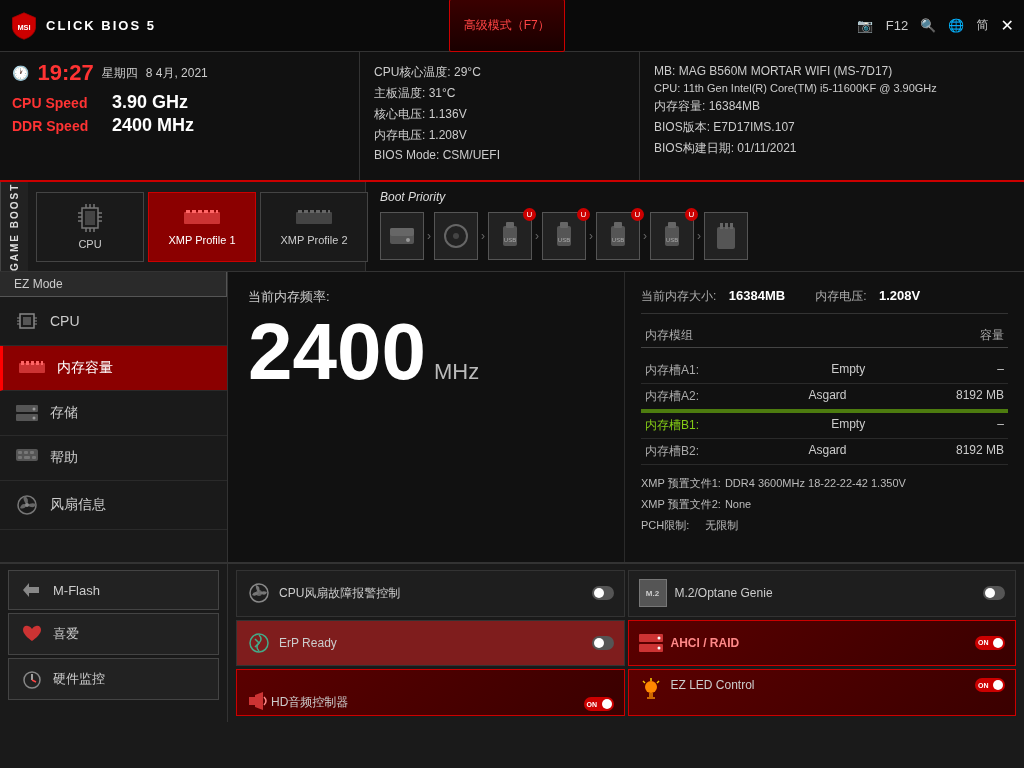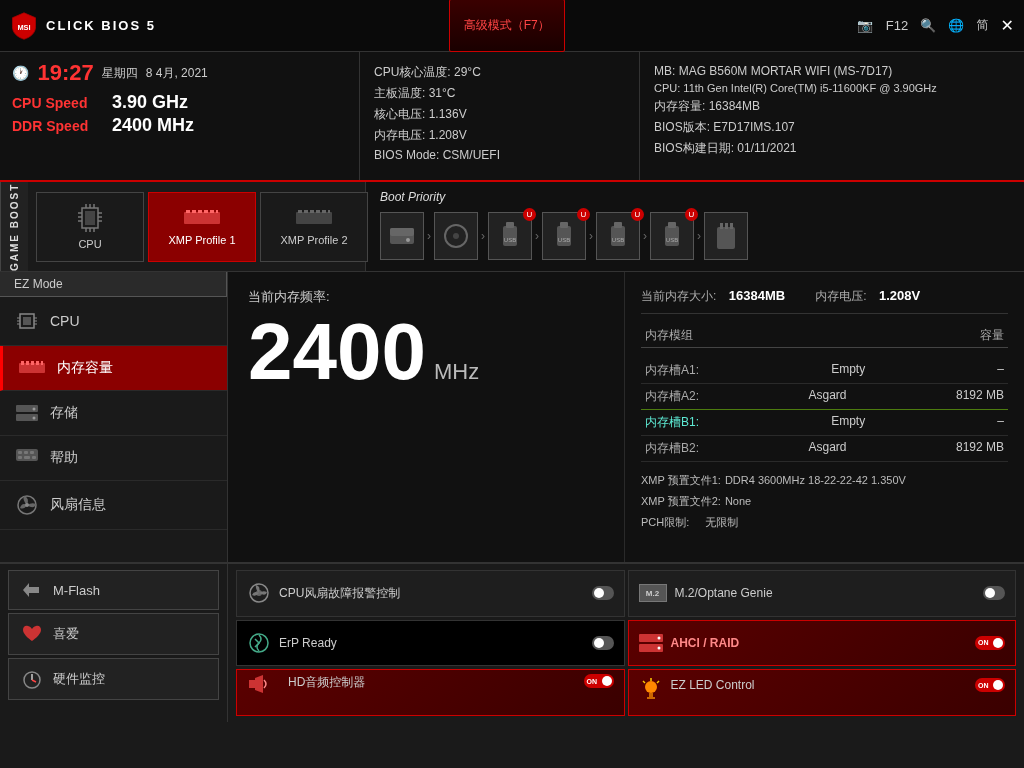--- a/index.html
+++ b/index.html
@@ -407,27 +407,27 @@
     <div style="display:flex;justify-content:space-between;padding:3px 4px;border-bottom:1px solid #444;margin-bottom:10px;">
       <span style="color:#aaa;font-size:12px;">内存模组</span>
       <span style="color:#aaa;font-size:12px;">容量</span>
     </div>
 
     <div style="display:flex;justify-content:space-between;padding:4px 4px;border-bottom:1px solid #2a2a2a;">
       <span style="color:#aaa;font-size:12px;">内存槽A1:</span>
       <span style="color:#ccc;font-size:12px;">Empty</span>
       <span style="color:#ccc;font-size:12px;">–</span>
     </div>
-    <div style="display:flex;justify-content:space-between;padding:4px 4px;border-bottom:1px solid #4d7c0f;">
+    <div style="display:flex;justify-content:space-between;padding:4px 4px;border-bottom:4px solid #4d7c0f;">
       <span style="color:#aaa;font-size:12px;">内存槽A2:</span>
       <span style="color:#ccc;font-size:12px;">Asgard</span>
       <span style="color:#ccc;font-size:12px;">8192 MB</span>
     </div>
     <div style="display:flex;justify-content:space-between;padding:4px 4px;border-bottom:1px solid #2a2a2a;">
-      <span style="color:#5eead4;font-size:12px;">内存槽B1:</span>
+      <span style="color:#84cc16;font-size:12px;">内存槽B1:</span>
       <span style="color:#ccc;font-size:12px;">Empty</span>
       <span style="color:#ccc;font-size:12px;">–</span>
     </div>
     <div style="display:flex;justify-content:space-between;padding:4px 4px;border-bottom:1px solid #2a2a2a;">
       <span style="color:#aaa;font-size:12px;">内存槽B2:</span>
       <span style="color:#ccc;font-size:12px;">Asgard</span>
       <span style="color:#ccc;font-size:12px;">8192 MB</span>
     </div>
 
     <div style="margin-top:8px;font-size:11px;color:#bbb;line-height:1.9;">
@@ -482,28 +482,28 @@
           <path d="M12 12 Q16 9 20 11 Q19 16 12 12" fill="#777"></path>
           <path d="M12 12 Q9 16 5 14 Q7 9 12 12" fill="#777"></path>
         </svg>
       <span>CPU风扇故障报警控制</span>
       <div style="width:22px;height:14px;border-radius:7px;margin-left:auto;background:#555;position:relative;display:flex;align-items:center;padding-left:2px;">
         <div style="width:10px;height:10px;background:#fff;border-radius:50%;"></div>
       </div>
     </div>
 
     <div style="display:flex;align-items:center;gap:8px;background:#1e1e1e;border:1px solid #333;padding:8px 10px;color:#ccc;font-size:12px;cursor:pointer;">
-      <div style="width:28px;height:18px;background:#555;border:1px solid #777;display:flex;align-items:center;justify-content:center;font-size:8px;color:#ccc;font-weight:bold;">M.2</div>
+      <div style="width:28px;height:28px;background:#555;border:1px solid #777;display:flex;align-items:center;justify-content:center;font-size:8px;color:#ccc;font-weight:bold;">M.2</div>
       <span>M.2/Optane Genie</span>
       <div style="width:22px;height:14px;border-radius:7px;margin-left:auto;background:#555;position:relative;display:flex;align-items:center;padding-left:2px;">
         <div style="width:10px;height:10px;background:#fff;border-radius:50%;"></div>
       </div>
     </div>
 
-    <div style="display:flex;align-items:center;gap:8px;background:#000000;border:1px solid #333;padding:8px 10px;color:#ccc;font-size:12px;cursor:pointer;">
+    <div style="display:flex;align-items:center;gap:8px;background:#7f1d1d;border:1px solid #333;padding:8px 10px;color:#ccc;font-size:12px;cursor:pointer;">
       <svg width="24" height="24" viewBox="0 0 24 24">
           <circle cx="12" cy="12" r="9" fill="none" stroke="#4a8" stroke-width="1.5"></circle>
           <path d="M12 4 Q16 8 12 12 Q8 16 12 20" stroke="#4a8" stroke-width="1.5" fill="none"></path>
           <path d="M8 8 L12 12 L8 16" stroke="#4a8" stroke-width="1.5" fill="none"></path>
         </svg>
       <span>ErP Ready</span>
       <div style="width:22px;height:14px;border-radius:7px;margin-left:auto;background:#555;position:relative;display:flex;align-items:center;padding-left:2px;">
         <div style="width:10px;height:10px;background:#fff;border-radius:50%;"></div>
       </div>
     </div>
@@ -515,21 +515,21 @@
           <circle cx="20" cy="5" r="1.5" fill="#fff"></circle>
           <circle cx="20" cy="15" r="1.5" fill="#fff"></circle>
         </svg>
       <span style="color:#ff8888;font-weight:bold;">AHCI / RAID</span>
       <div style="width:30px;height:14px;border-radius:7px;margin-left:auto;background:#cc0000;position:relative;display:flex;align-items:center;justify-content:flex-end;padding-right:2px;">
         <div style="width:10px;height:10px;background:#fff;border-radius:50%;"></div>
         <span style="position:absolute;left:3px;font-size:7px;color:#fff;font-weight:bold;">ON</span>
       </div>
     </div>
 
-    <div style="display:flex;align-items:flex-start;gap:17px;background:linear-gradient(135deg,#5a0000,#3a0000);border:1px solid #cc0000;padding:4px 10px;color:#ccc;font-size:12px;cursor:pointer;">
+    <div style="display:flex;align-items:flex-end;gap:0;background:linear-gradient(135deg,#5a0000,#3a0000);border:1px solid #cc0000;padding:4px 10px;color:#ccc;font-size:12px;cursor:pointer;">
       <svg width="24" height="20" viewBox="0 0 24 20">
           <rect x="2" y="6" width="6" height="8" fill="#cc3333"></rect>
           <polygon points="8,4 16,1 16,19 8,16" fill="#cc3333"></polygon>
           <path d="M17 6 Q21 10 17 14" stroke="#ff8888" stroke-width="1.5" fill="none"></path>
         </svg>
       <span>HD音频控制器</span>
       <div style="width:30px;height:14px;border-radius:7px;margin-left:auto;background:#cc0000;position:relative;display:flex;align-items:center;justify-content:flex-end;padding-right:2px;">
         <div style="width:10px;height:10px;background:#fff;border-radius:50%;"></div>
         <span style="position:absolute;left:3px;font-size:7px;color:#fff;font-weight:bold;">ON</span>
       </div>

